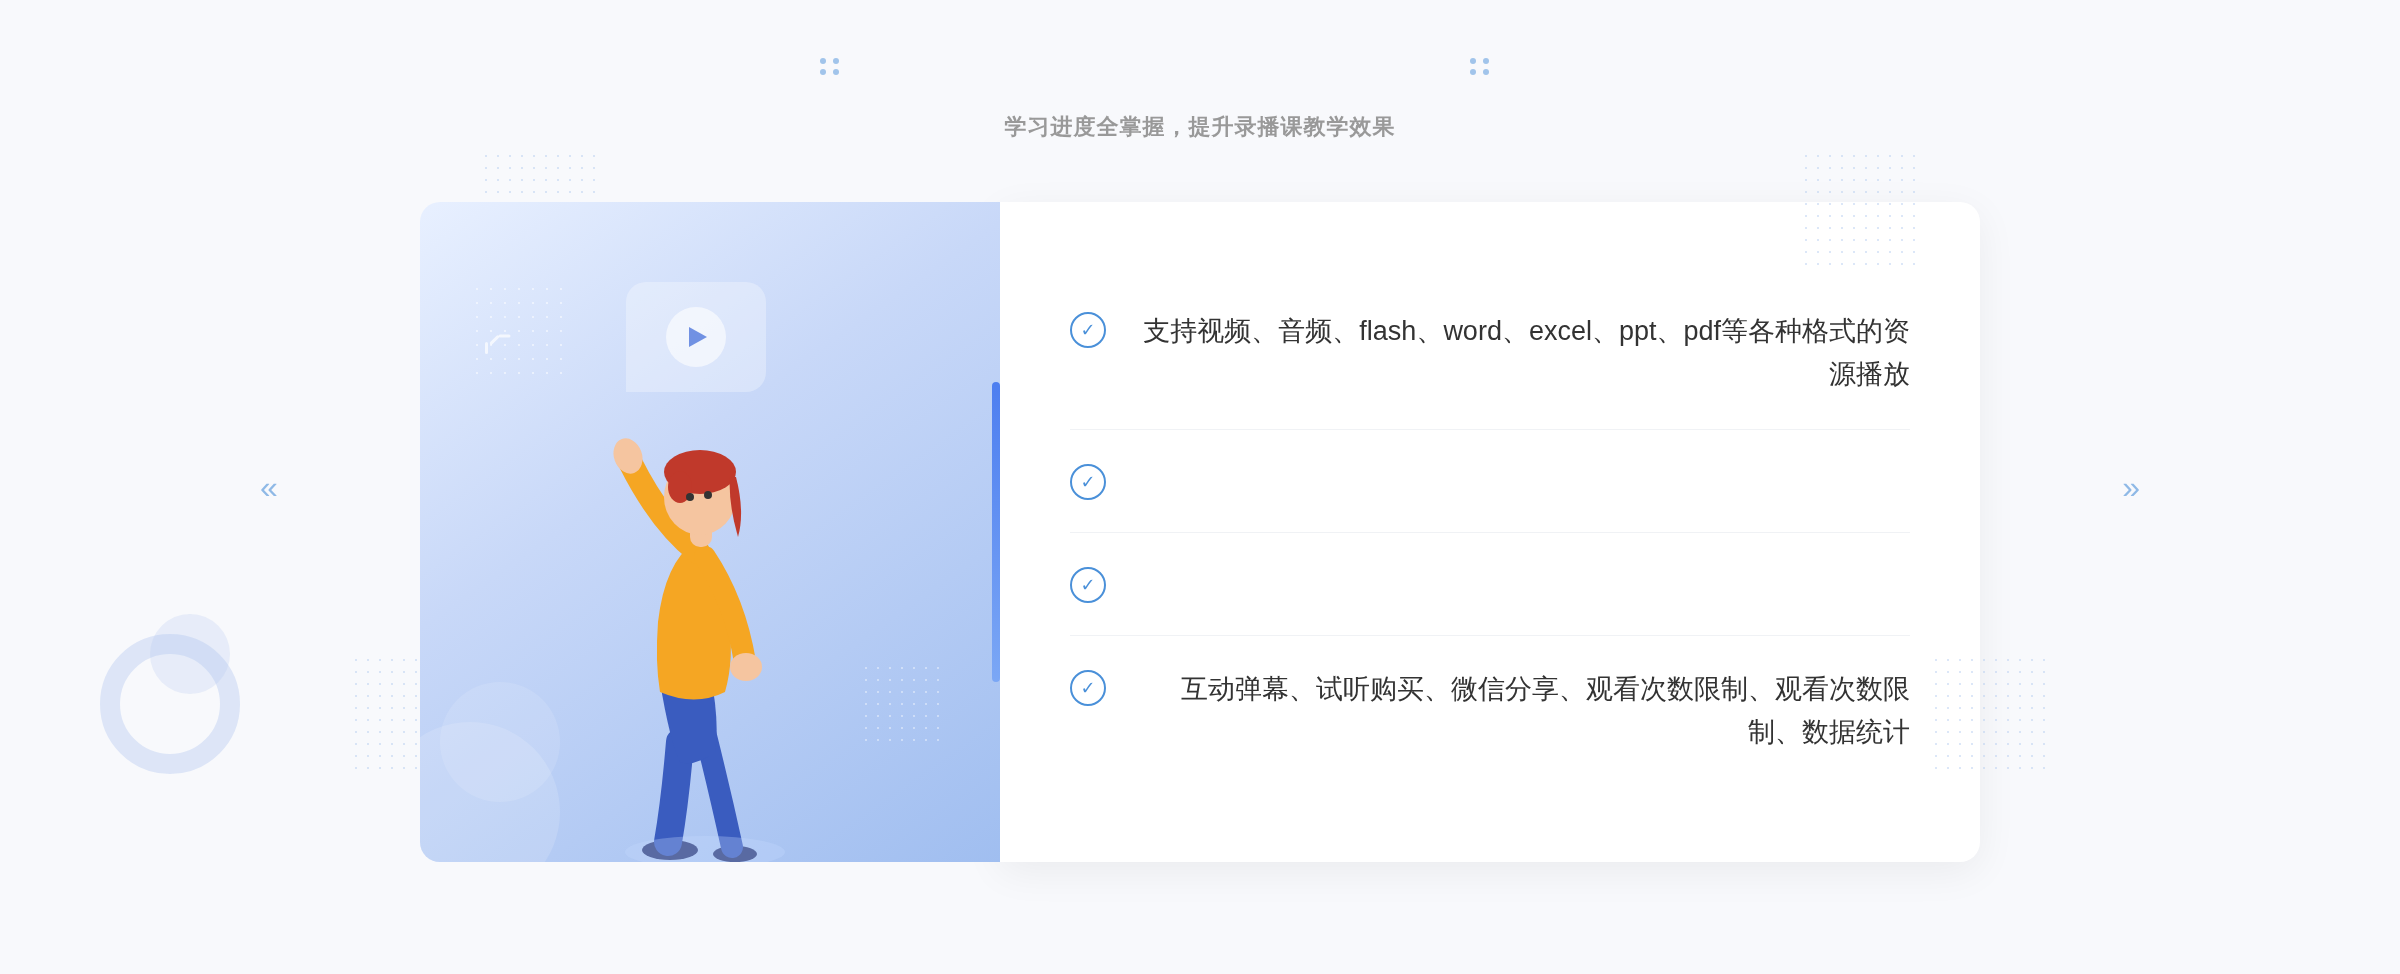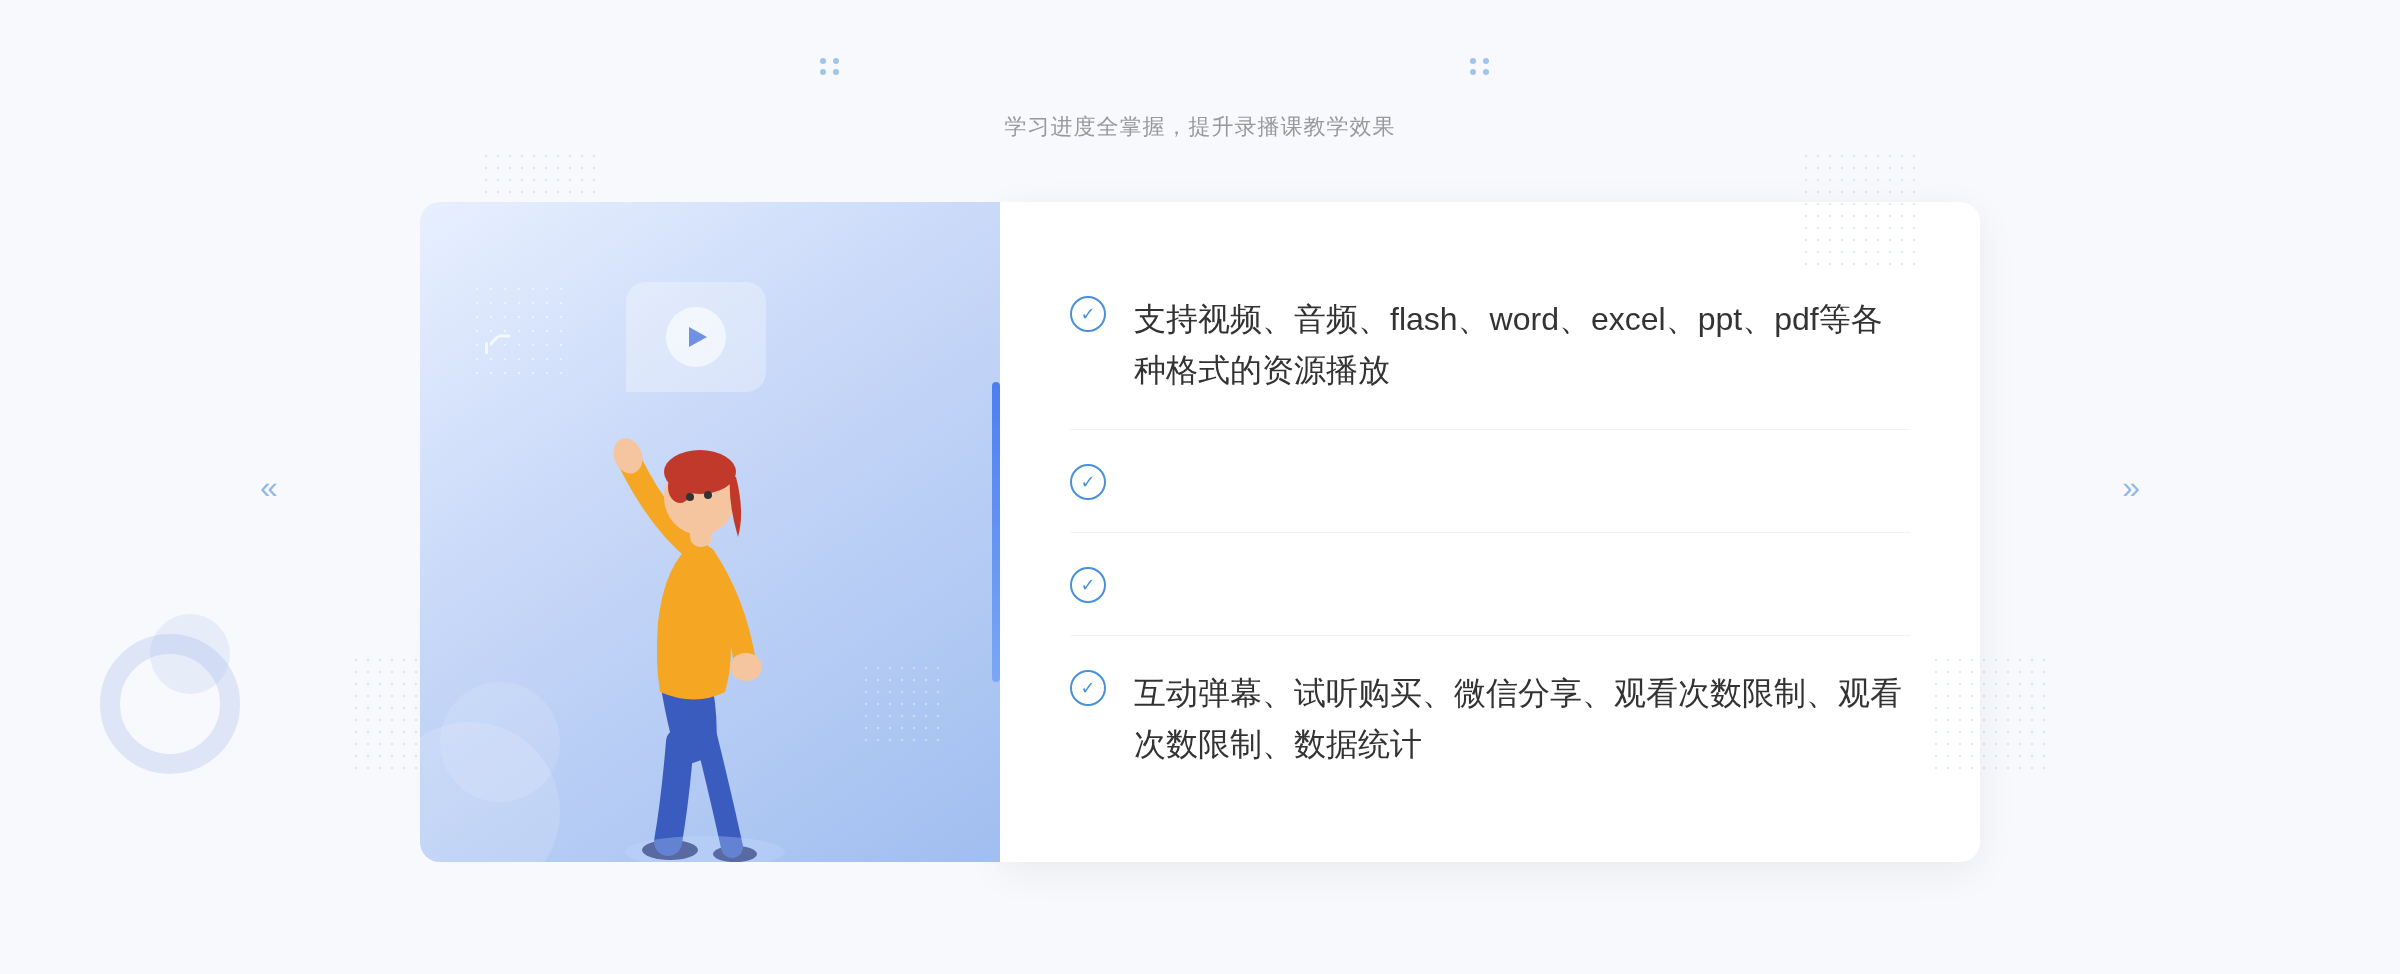--- a/index.html
+++ b/index.html
@@ -97,21 +97,21 @@
       font-weight: 600;
       color: #1a1a2e;
       letter-spacing: 2px;
       margin-bottom: 16px;
     }
 
     .sub-title {
       font-size: 22px;
       color: #999;
       letter-spacing: 1px;
-      font-weight: 400;
+      font-weight: 700;
     }
 
     
     .content-area {
       display: flex;
       align-items: stretch;
       width: 1560px;
       gap: 0;
     }
 
@@ -263,24 +263,25 @@
       margin-top: 2px;
     }
 
     .check-mark {
       color: #4a90d9;
       font-size: 18px;
       line-height: 1;
     }
 
     .feature-text {
-      font-size: 32px;
+      font-size: 27px;
       color: #333;
       line-height: 1.6;
       font-weight: 400;
+      text-align: right;
     }
 
     
     .side-circle-large {
       position: absolute;
       width: 140px;
       height: 140px;
       border-radius: 50%;
       border: 20px solid rgba(180,200,240,0.4);
       left: 100px;

